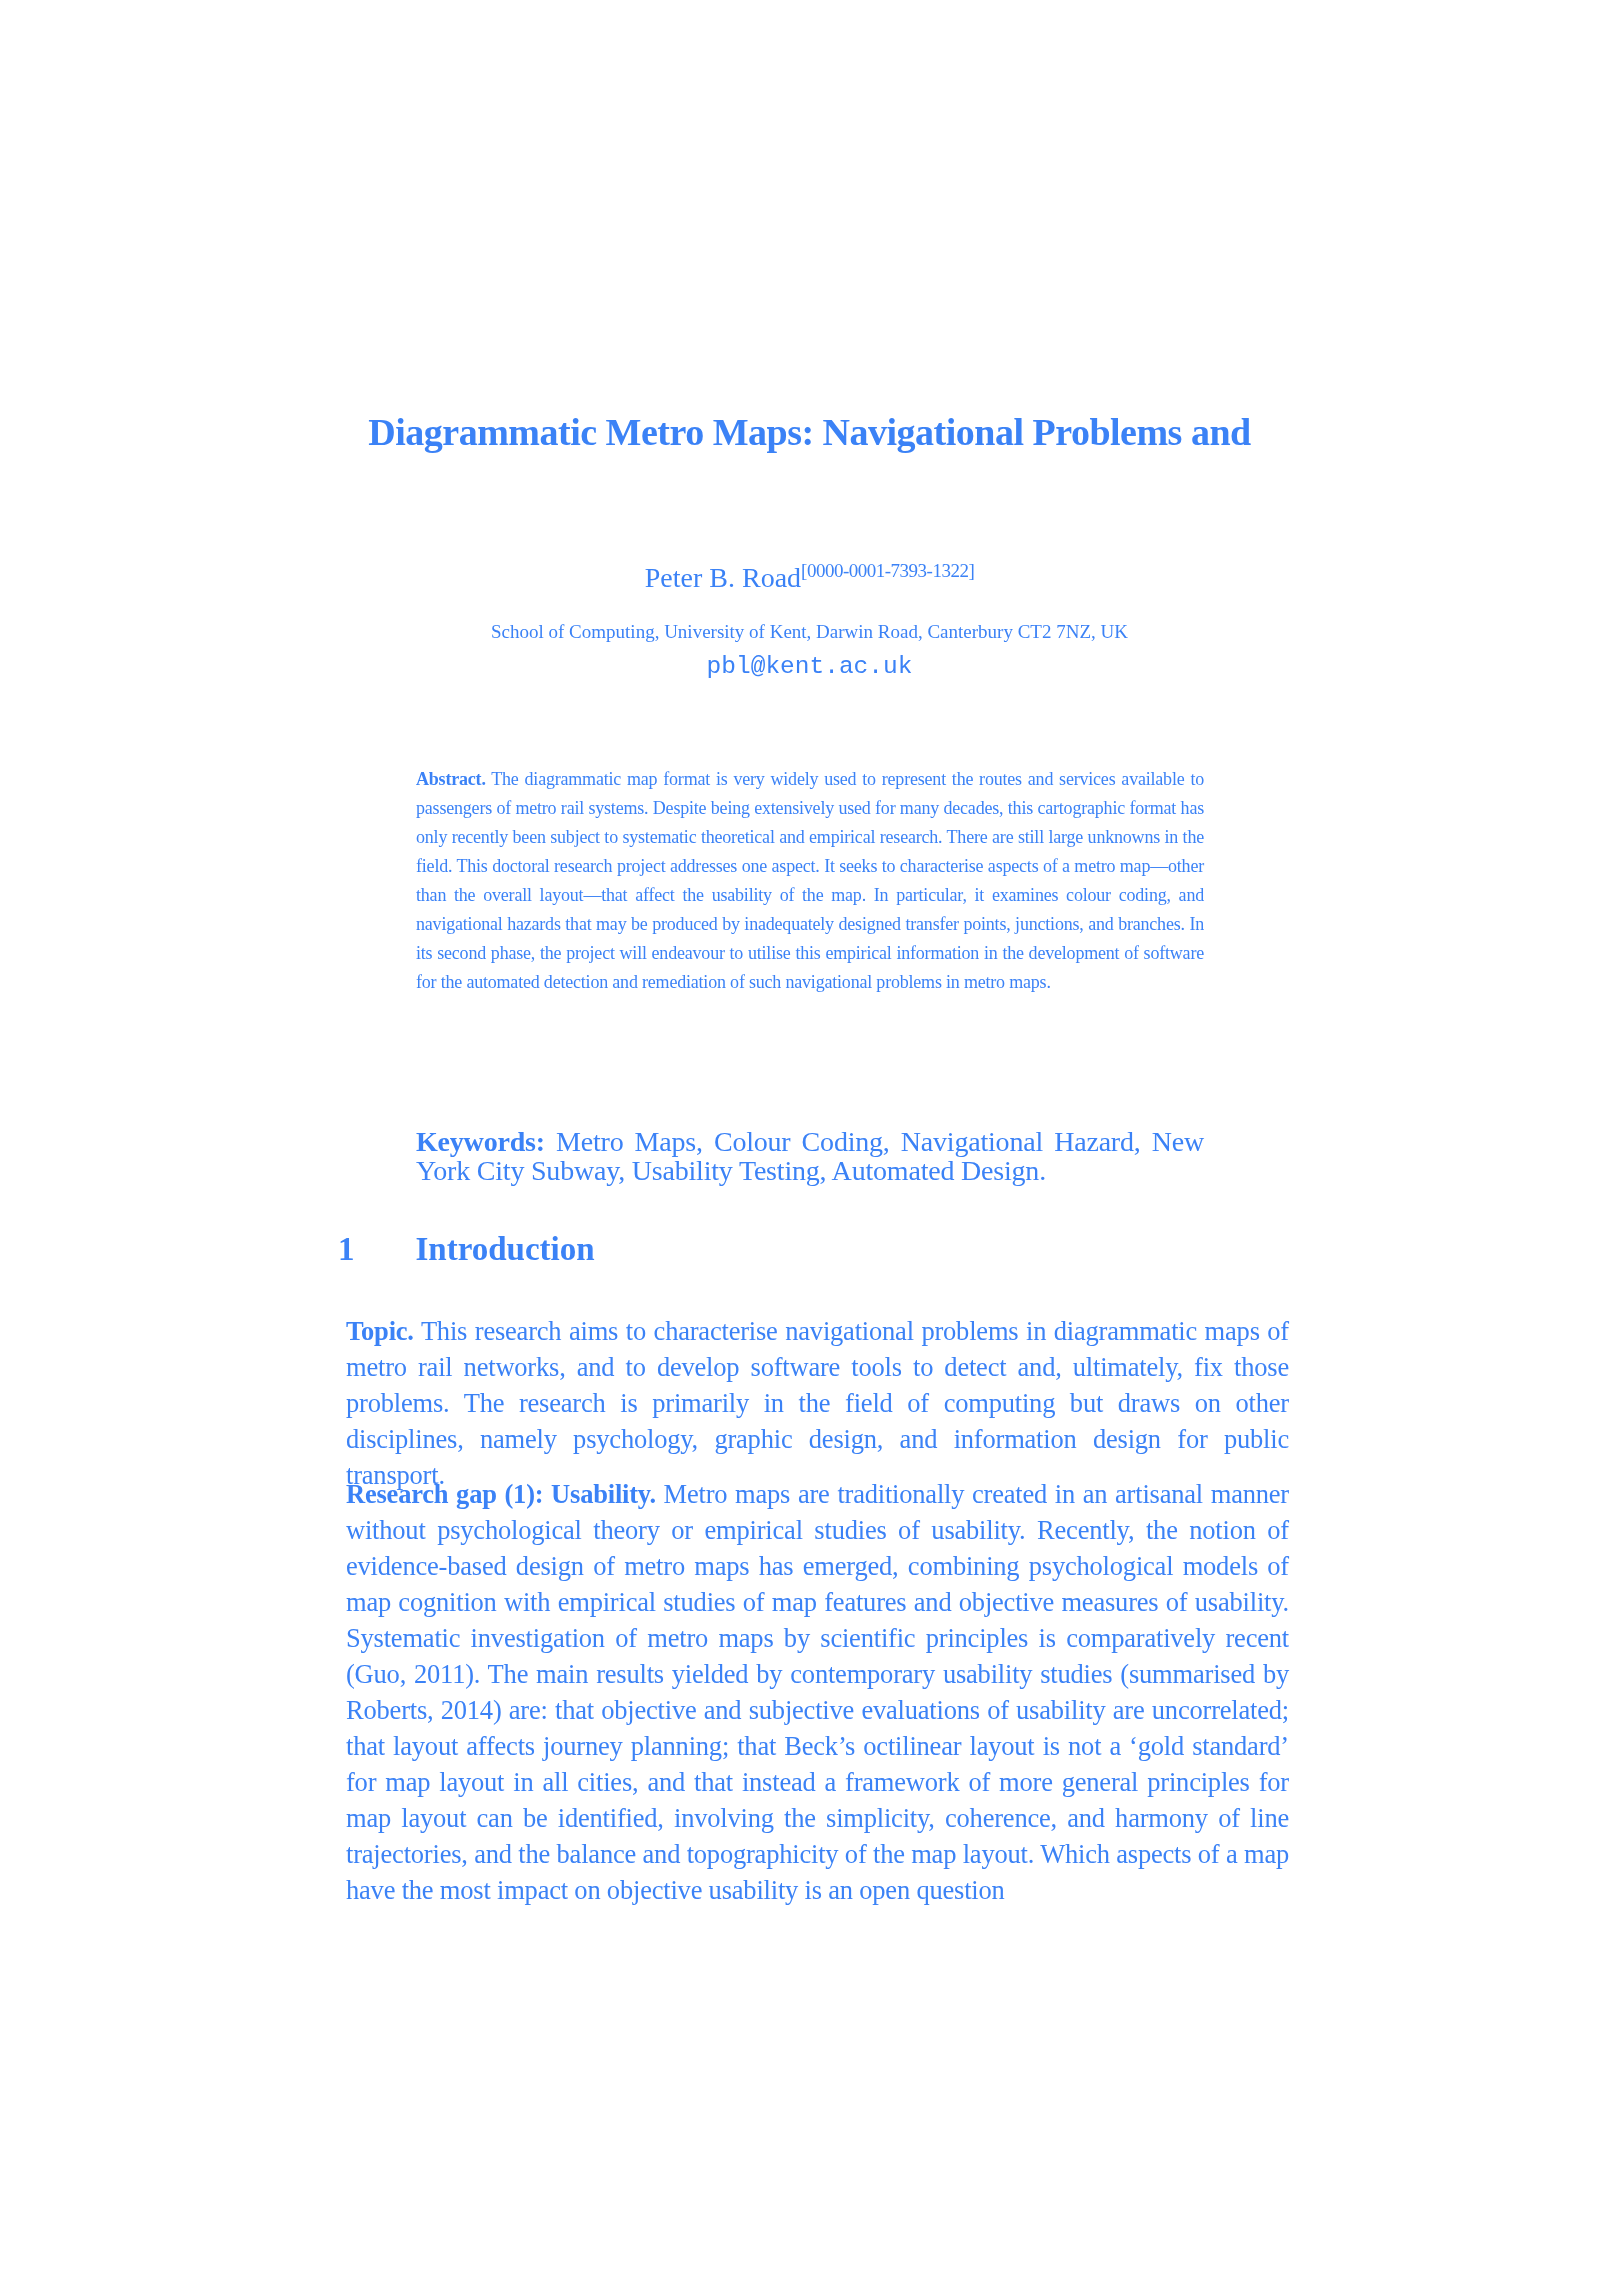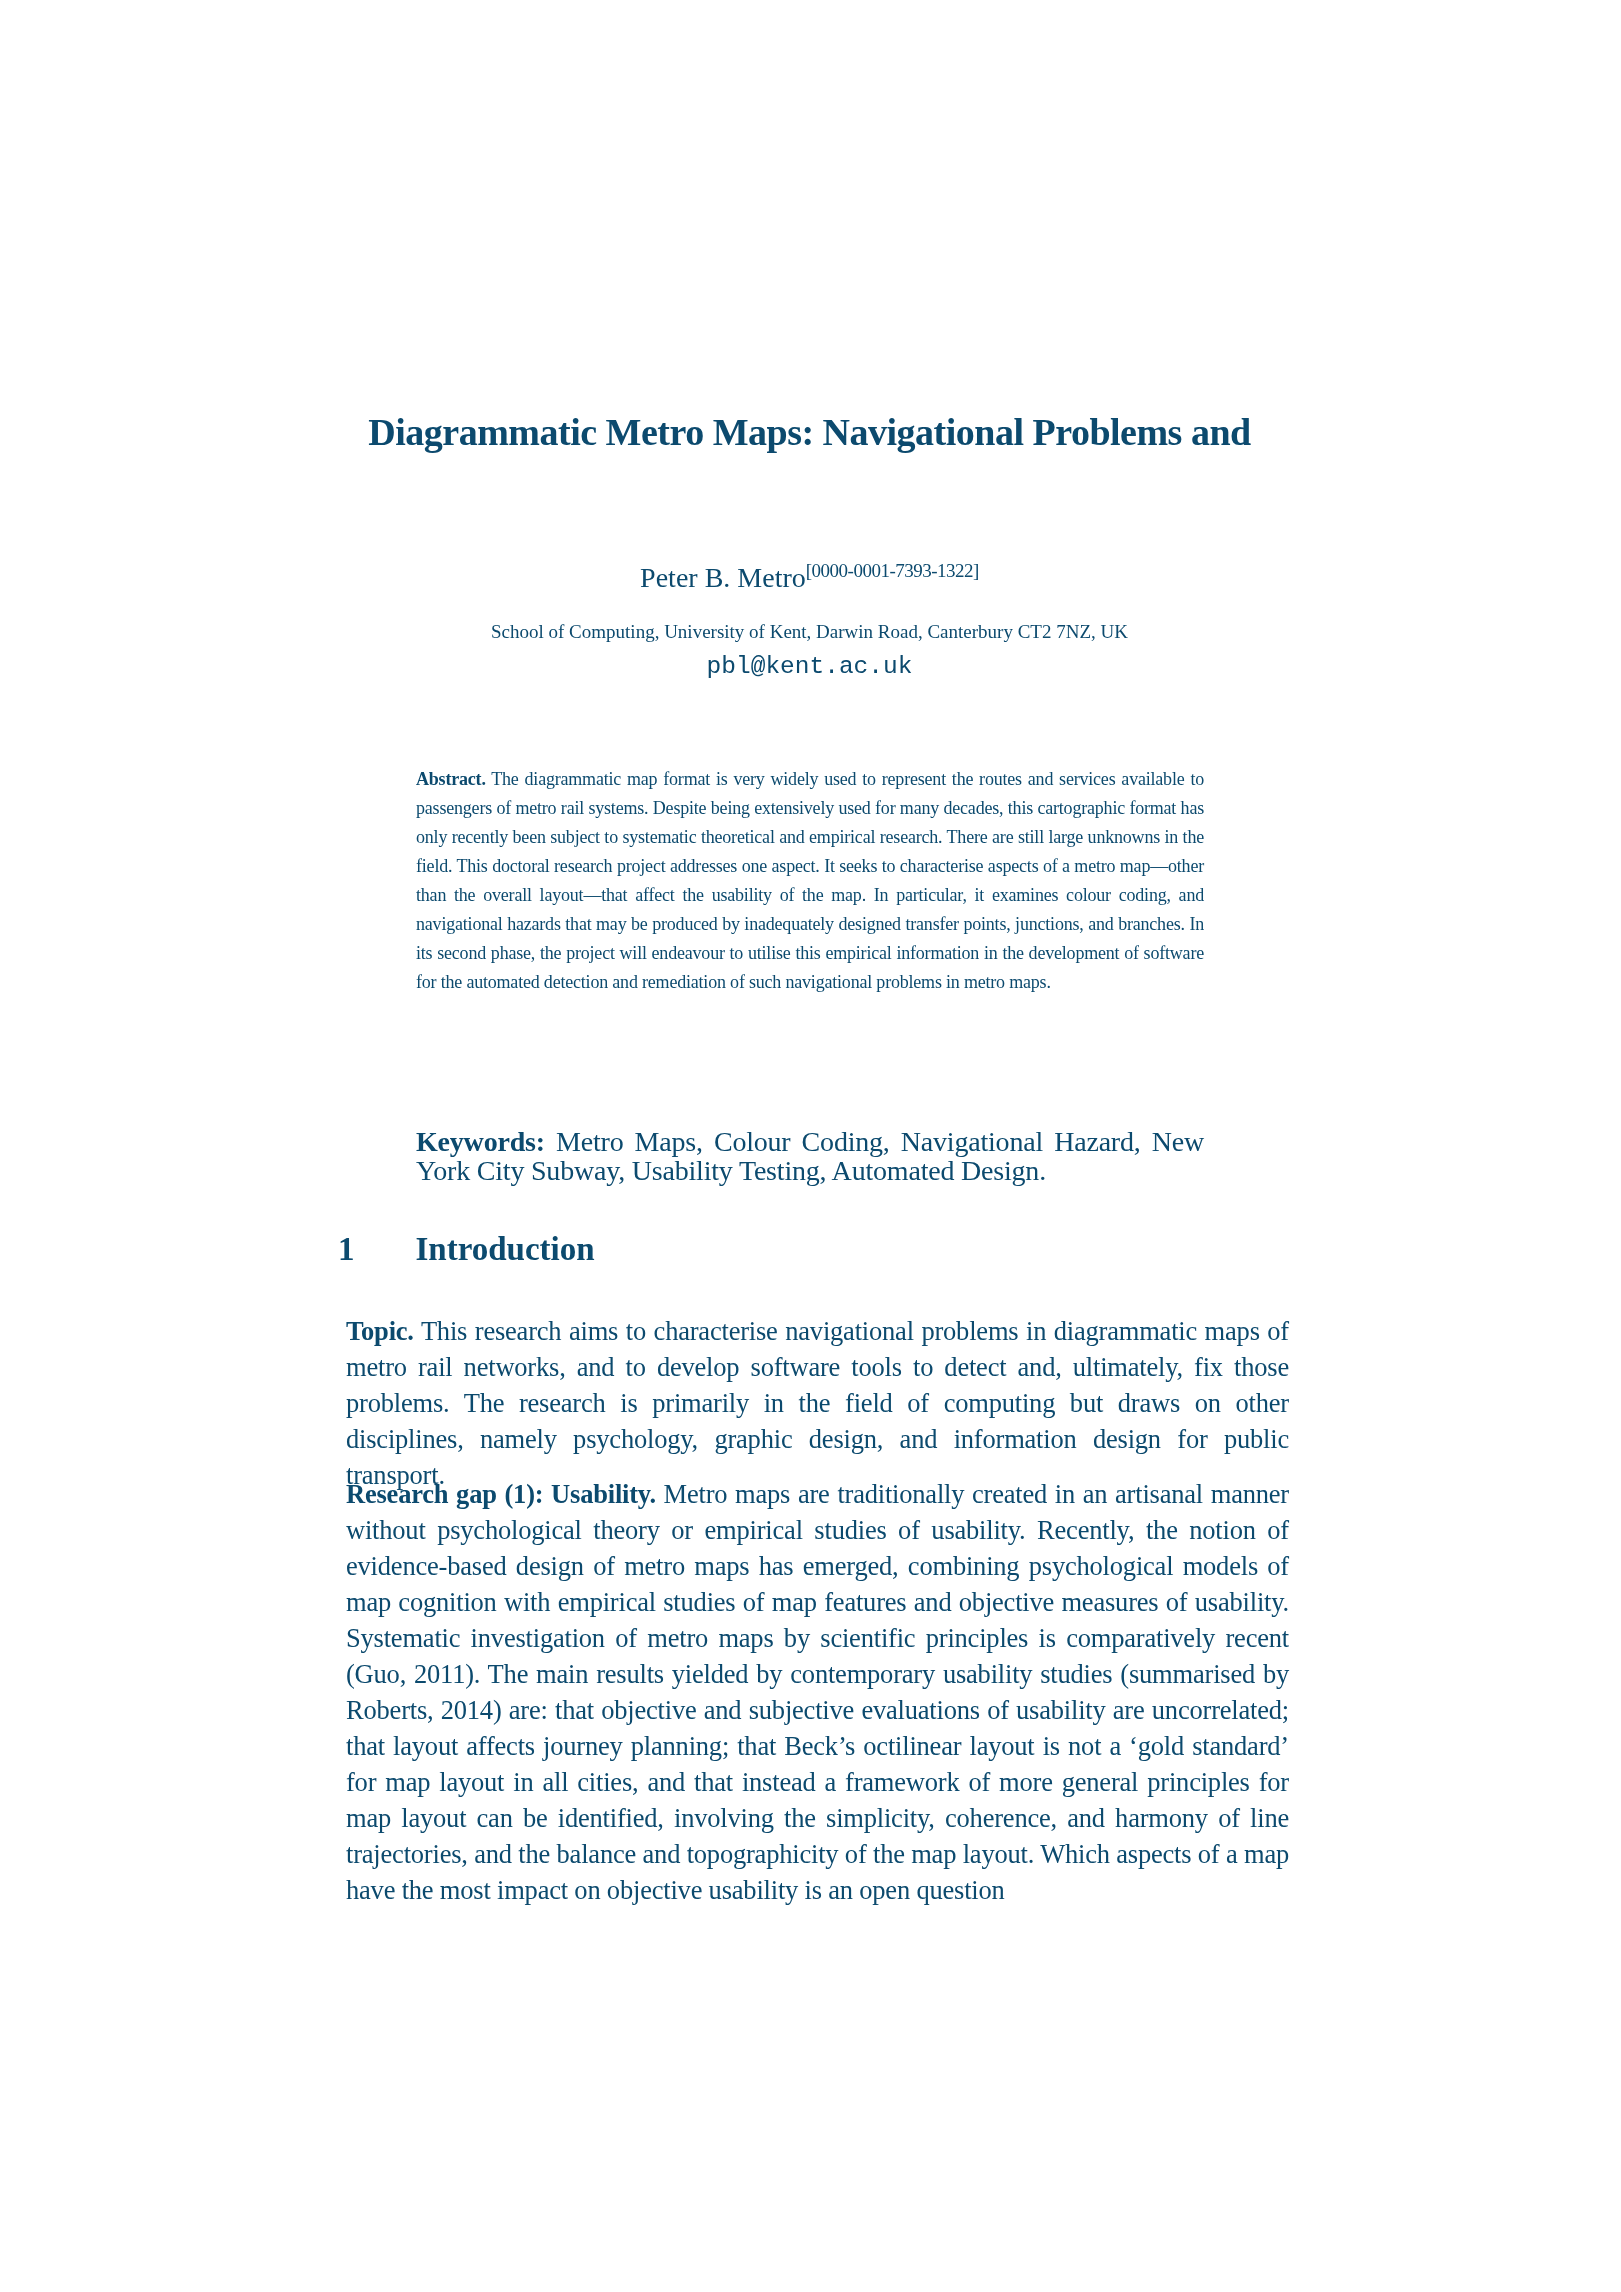--- a/index.html
+++ b/index.html
@@ -1,21 +1,21 @@
 <!DOCTYPE html>
 <html><head>
 <meta charset="utf-8">
 <style>
   html, body { margin: 0; padding: 0; background: #ffffff; }
   .page {
     position: relative;
     width: 1621px;
     height: 2293px;
     background: #ffffff;
-    color: #0c4a6e;
+    color: #3b82f6;
     font-family: "Liberation Serif", "DejaVu Serif", serif;
     overflow: hidden;
   }
   .title {
     position: absolute;
     top: 408px;
     left: 338px;
     width: 943px;
     text-align: center;
     font-weight: bold;
@@ -97,21 +97,21 @@
 </style>
 </head>
 <body>
 
 <div class="page">
 
   <div class="title">
     <div>Diagrammatic Metro Maps: Navigational Problems and</div>
   </div>
 
-  <div class="author-line"><span>Peter B. Metro</span><span class="orcid">[0000-0001-7393-1322]</span></div>
+  <div class="author-line"><span>Peter B. Road</span><span class="orcid">[0000-0001-7393-1322]</span></div>
 
   <div class="affiliation">School of Computing, University of Kent, Darwin Road, Canterbury CT2 7NZ, UK</div>
 
   <div class="email">pbl@kent.ac.uk</div>
 
   <div class="abstract-block"><span class="plabel">Abstract.</span> <span>The diagrammatic map format is very widely used to represent the routes and services available to passengers of metro rail systems. Despite being extensively used for many decades, this cartographic format has only recently been subject to systematic theoretical and empirical research. There are still large unknowns in the field. This doctoral research project addresses one aspect. It seeks to characterise aspects of a metro map—other than the overall layout—that affect the usability of the map. In particular, it examines colour coding, and navigational hazards that may be produced by inadequately designed transfer points, junctions, and branches. In its second phase, the project will endeavour to utilise this empirical information in the development of software for the automated detection and remediation of such navigational problems in metro maps.</span></div>
 
   <div class="keywords-block"><span class="plabel">Keywords:</span> <span>Metro Maps, Colour Coding, Navigational Hazard, New York City Subway, Usability Testing, Automated Design.</span></div>
 
   <div class="section-heading"><span class="section-number">1</span><span>Introduction</span></div>

